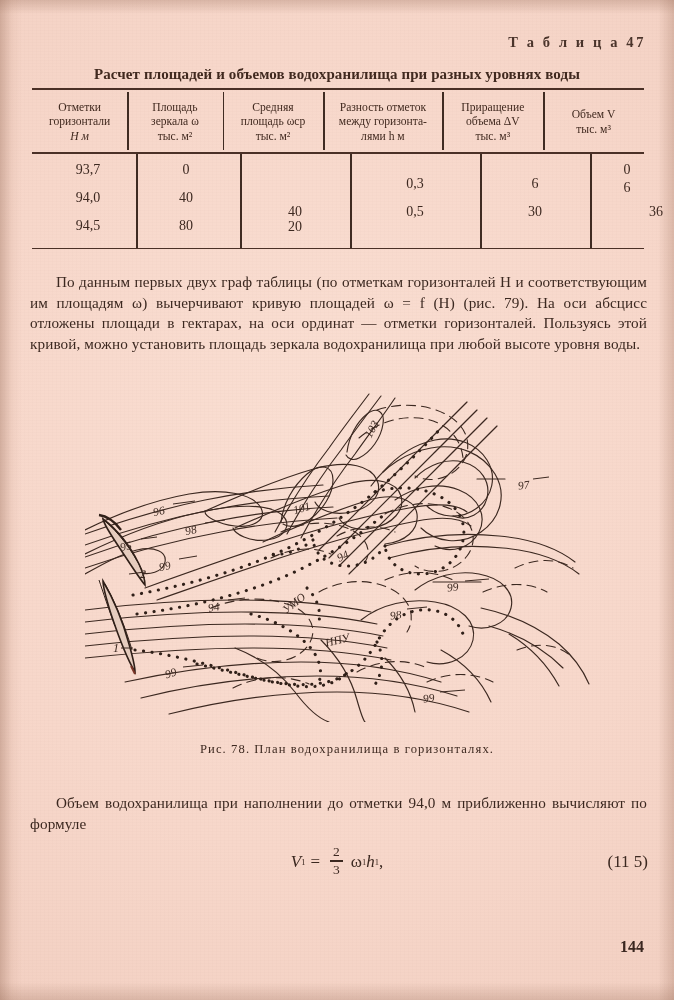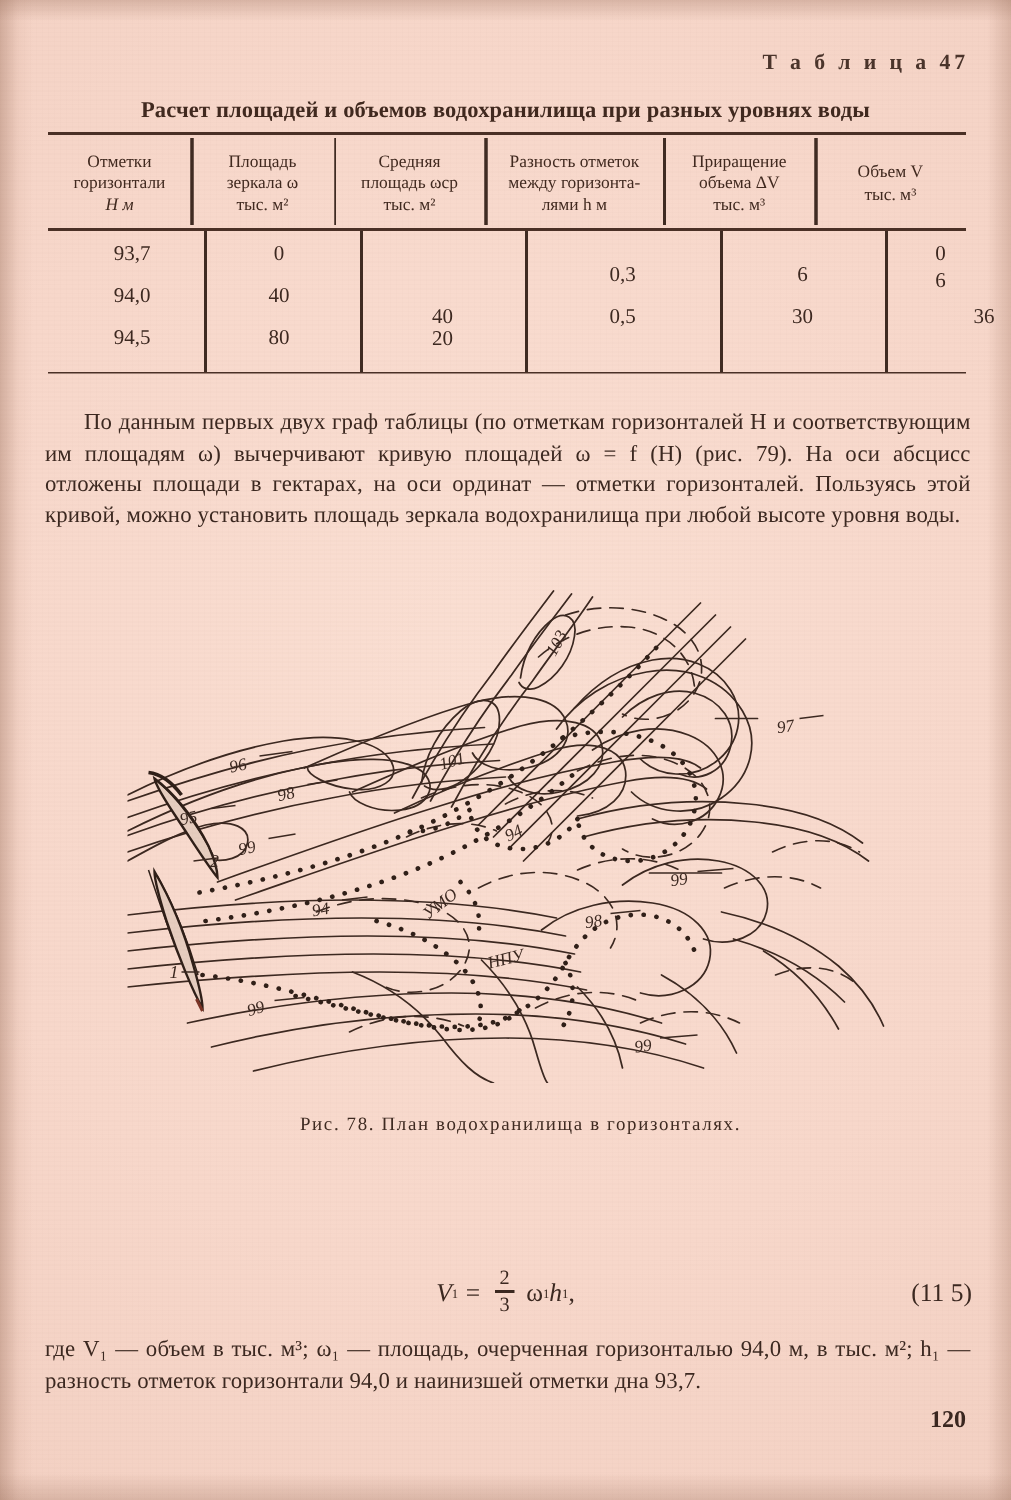--- a/index.html
+++ b/index.html
@@ -395,43 +395,43 @@
         <div style="position:absolute;left:338px;top:310px;transform:rotate(-8deg);font-style:italic;font-size:11.5px;color:#3b2820;">99</div>
       </div>
 
       
       <div style="position:absolute;left:55px;top:185px;font-style:italic;font-size:12px;color:#3b2820;">2</div>
       <div style="position:absolute;left:28px;top:259px;font-style:italic;font-size:12px;color:#3b2820;">1</div>
     </div>
 
     <div class="figcap">Рис. 78. План водохранилища в горизонталях.</div>
 
+    <div class="para" style="left:30px; top:793px; width:617px;">
+      <span class="ind"></span><span>Объем водохранилища при наполнении до отметки 94,0 м приближенно вычисляют по формуле</span>
+    </div>
 
     <div class="formula">
       <span class="fm-v">V</span>
         <span class="sub">1</span>
       <span style="margin:0 5px;">=</span>
       <span class="frac">
         <span class="num">2</span>
         <span class="bar"></span>
         <span class="den">3</span>
       </span>
       <span style="margin-left:3px;">ω</span>
         <span class="sub">1</span>
       <span class="fm-v">h</span>
         <span class="sub">1</span>
       <span>,</span>
     </div>
     <div class="eqno">(11 5)</div>
 
-    <div class="para" style="left:30px; top:890px; width:617px;">
-      <span>где V₁ — объем в тыс. м³; ω₁ — площадь, очерченная горизонталью 94,0 м, в тыс. м²; h₁ — разность отметок горизонтали 94,0 и наинизшей отметки дна 93,7.</span>
-    </div>
-
-    <div class="pageno">120</div>
+
+    <div class="pageno">144</div>
   </div>
 
   <div class="grain"></div>
   <div class="edge-left"></div>
   <div class="edge-right"></div>
   <div class="edge-top"></div>
   <div class="edge-bottom"></div>
 </div>
 
 </body></html>

